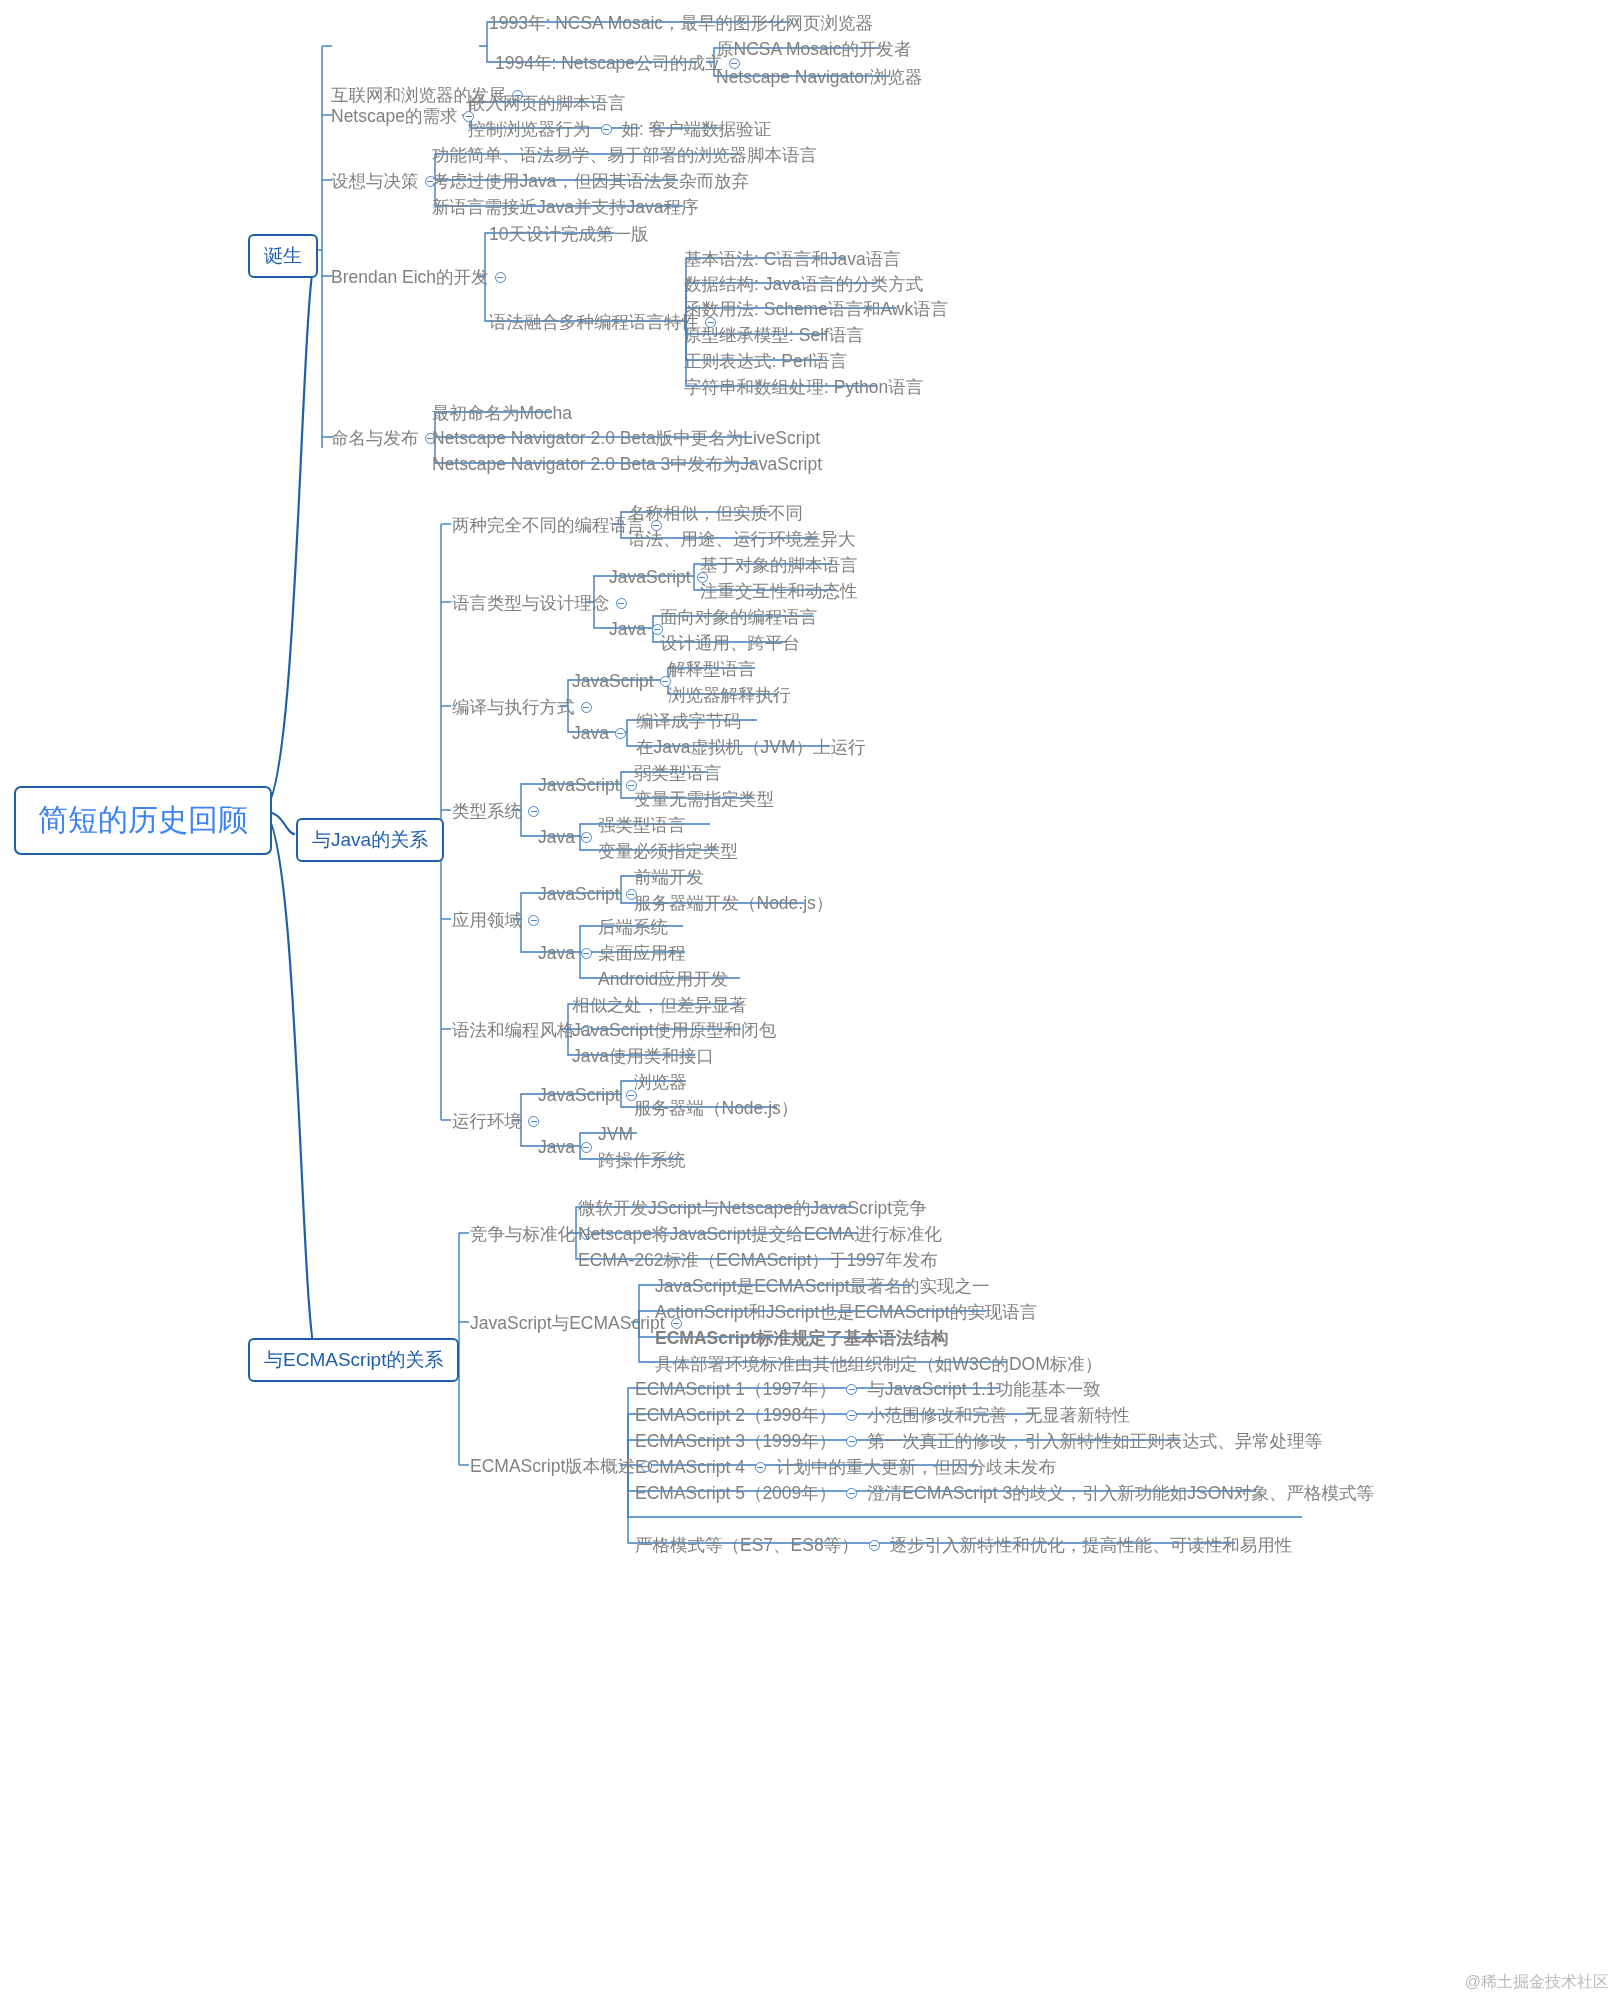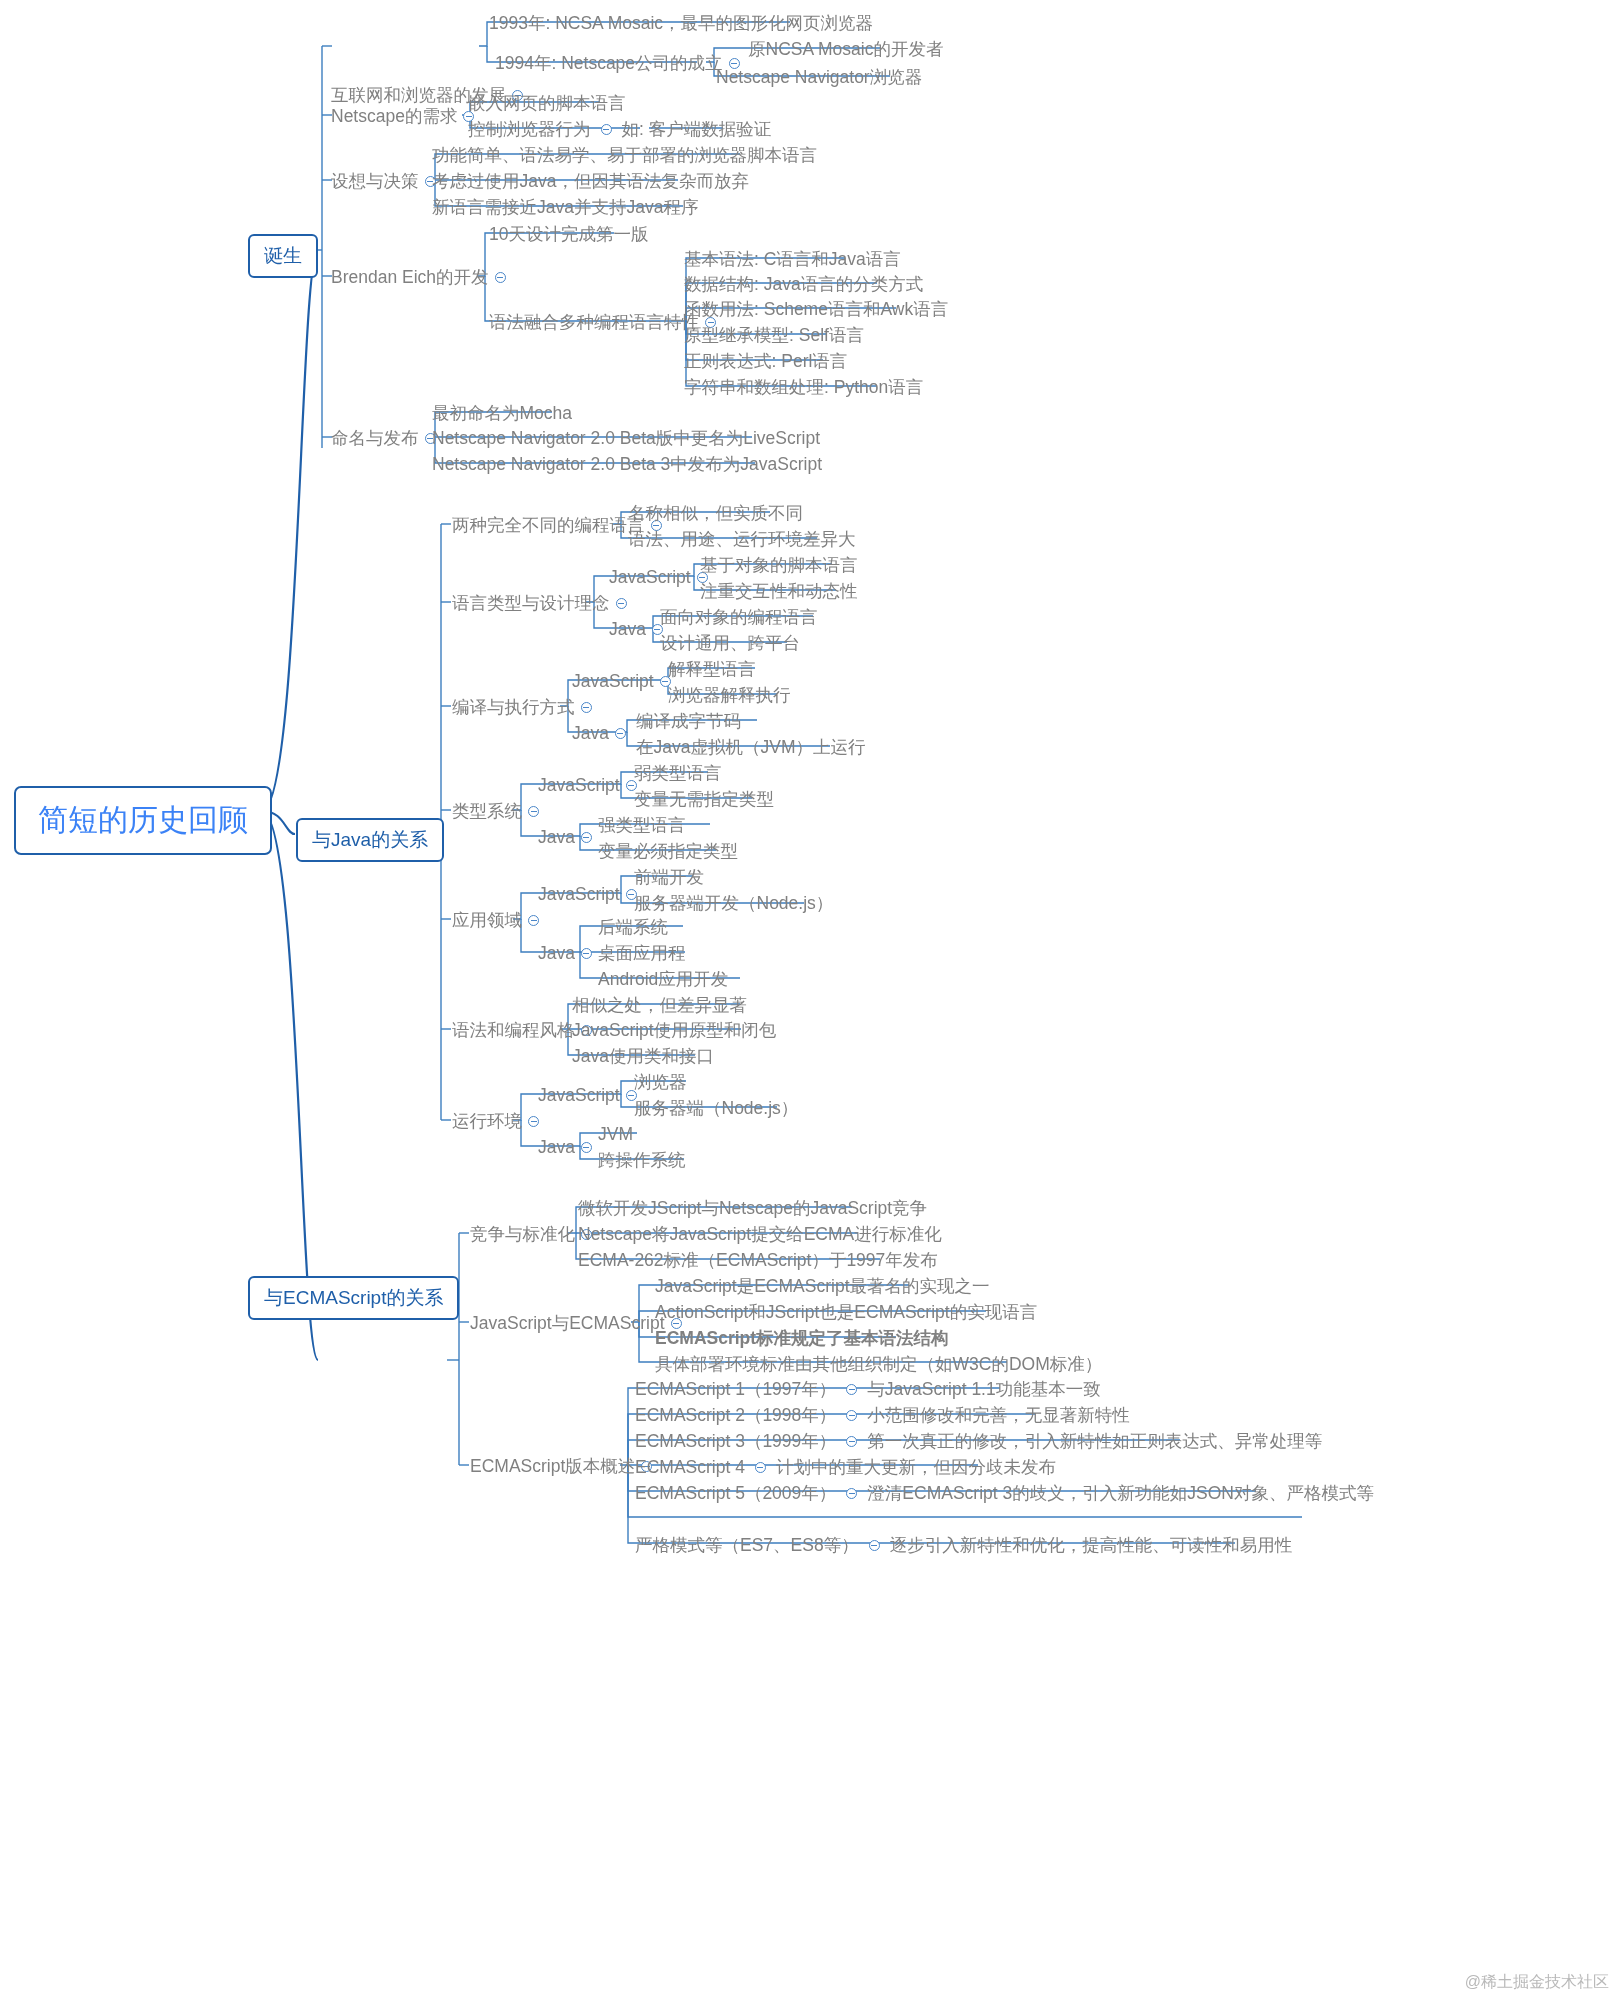--- a/index.html
+++ b/index.html
@@ -203,34 +203,34 @@
   <div class="root" style="left:14px;top:786px;">
     <span>简短的历史回顾</span>
   </div>
 
   <div class="branch" style="left:248px;top:234px;">
     <span>诞生</span>
   </div>
   <div class="branch" style="left:296px;top:818px;">
     <span>与Java的关系</span>
   </div>
-  <div class="branch" style="left:248px;top:1276px;">
+  <div class="branch" style="left:248px;top:1338px;">
     <span>与ECMAScript的关系</span>
   </div>
 
   <div class="node" style="left:331px;top:38px;margin-top:48px;">
     <span class="t">互联网和浏览器的发展</span><span class="tog"></span>
   </div>
   <div class="node" style="left:489px;top:14px;">
     <span class="t">1993年: NCSA Mosaic，最早的图形化网页浏览器</span>
   </div>
   <div class="node" style="left:495px;top:54px;">
     <span class="t">1994年: Netscape公司的成立</span><span class="tog"></span>
   </div>
-  <div class="node" style="left:716px;top:40px;margin-left:32px;">
+  <div class="node" style="left:716px;top:40px;">
     <span class="t">原NCSA Mosaic的开发者</span>
   </div>
   <div class="node" style="left:716px;top:68px;">
     <span class="t">Netscape Navigator浏览器</span>
   </div>
 
   <div class="node" style="left:331px;top:107px;">
     <span class="t">Netscape的需求</span><span class="tog"></span>
   </div>
   <div class="node" style="left:468px;top:94px;">

